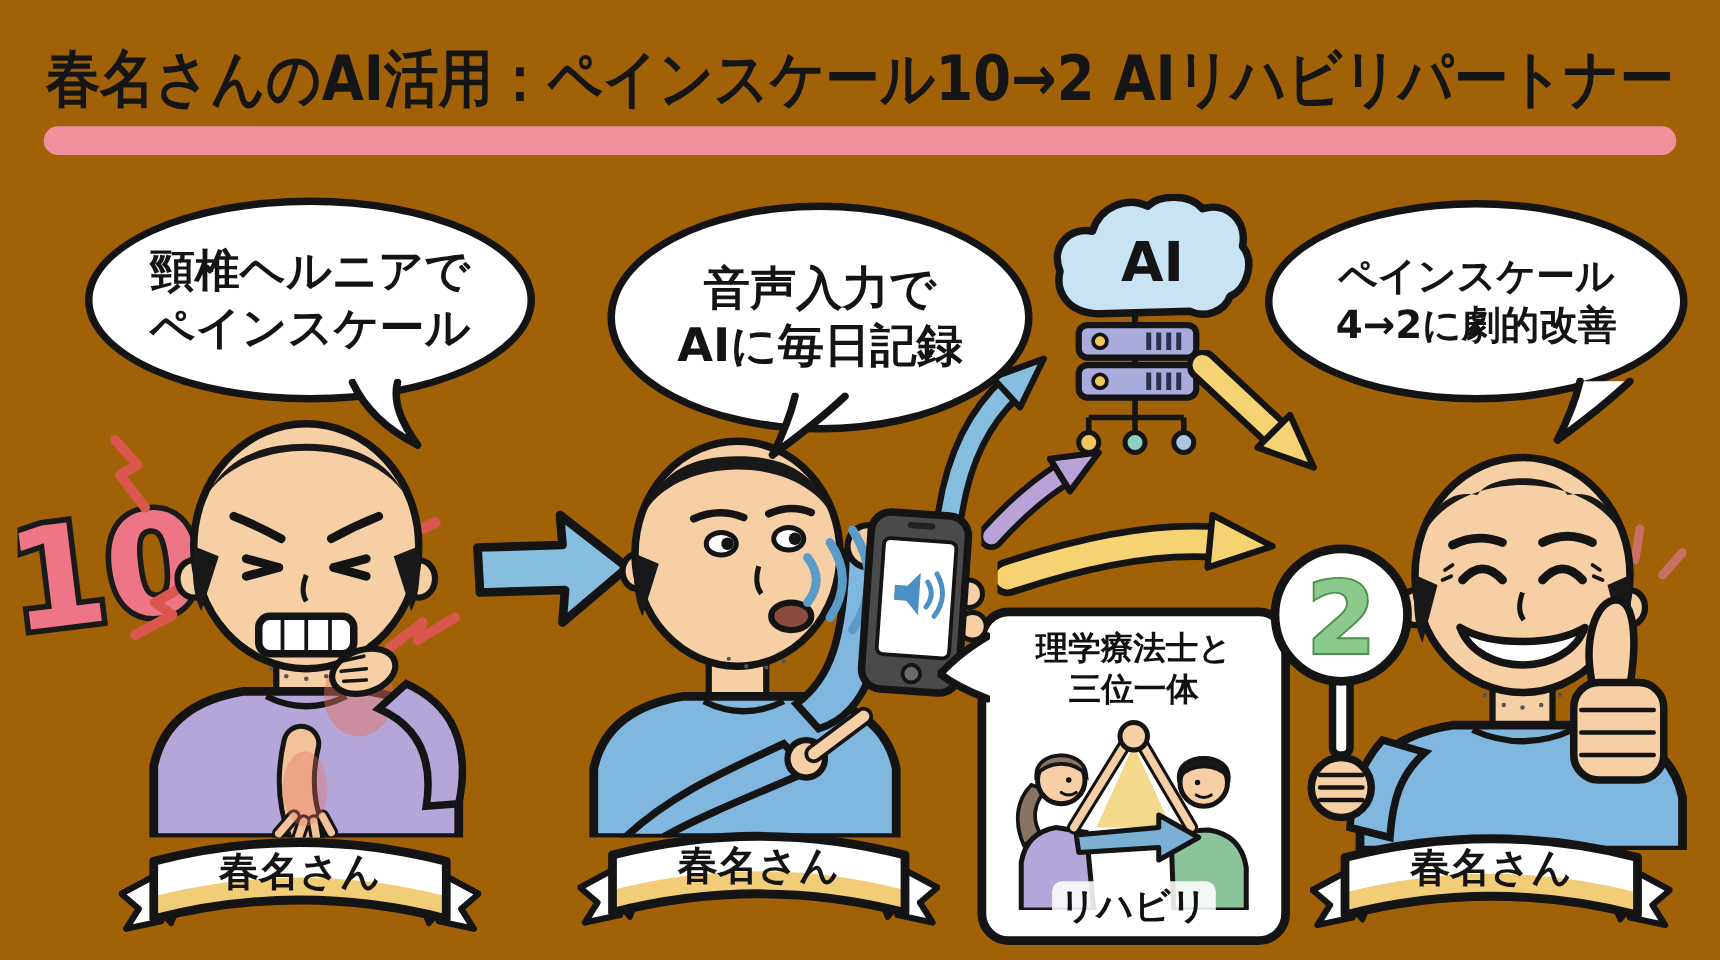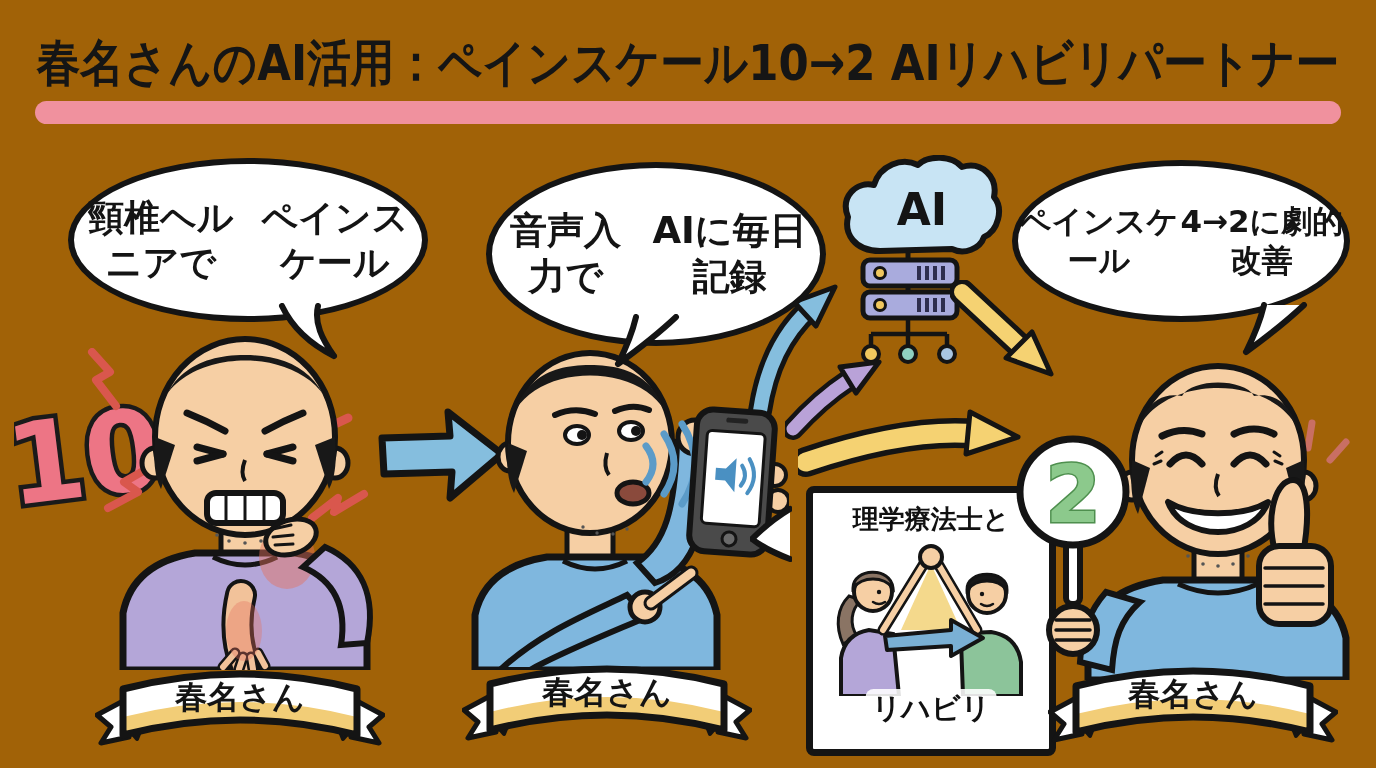--- a/index.html
+++ b/index.html
@@ -12,35 +12,35 @@
     position:absolute;top:30px;left:50%;
     transform:translateX(-50%) scaleX(0.87);transform-origin:center;
     white-space:nowrap;font-size:50px;font-weight:900;color:#151515;letter-spacing:0;
   }
   .title-underline{
     position:absolute;top:101px;left:35px;width:1306px;height:23px;
     background:#f0919e;border-radius:14px;
   }
   .bubble{
     position:absolute;background:#fff;border:6px solid #141414;border-radius:50%;
-    display:flex;align-items:center;justify-content:center;
+    display:flex;flex-direction:column;align-items:center;justify-content:center;
     text-align:center;font-weight:800;line-height:1.25;color:#141414;z-index:5;
   }
   .bubble-left{left:68px;top:158px;width:348px;height:152px;font-size:36px;}
   .bubble-mid{left:486px;top:162px;width:328px;height:172px;font-size:37px;}
   .bubble-right{left:1012px;top:160px;width:326px;height:150px;font-size:31px;text-align:center;}
   .tail{position:absolute;z-index:6;}
   .rehab-box{
     position:absolute;left:782px;top:486px;width:236px;height:256px;
-    background:#fff;border:7px solid #141414;border-radius:8px;z-index:7;
-    display:flex;flex-direction:column;align-items:center;margin-left:24px;
+    background:#fff;border:7px solid #141414;border-radius:25px;z-index:7;
+    display:flex;flex-direction:column;align-items:center;
   }
   .rehab-title{margin-top:10px;text-align:center;font-weight:800;font-size:26px;line-height:1.25;}
   .rehab-caption{
-    position:absolute;bottom:20px;left:50%;transform:translateX(-50%);
+    position:absolute;bottom:4px;left:50%;transform:translateX(-50%);
     font-size:29px;font-weight:800;background:rgba(255,255,255,0.88);
     padding:0 6px;border-radius:8px;white-space:nowrap;z-index:9;
   }
   .char{position:absolute;z-index:4;}
   .over{z-index:8;}
   .banner{position:absolute;z-index:10;}
   svg text{font-family:"DejaVu Sans",sans-serif;}
 </style>
 </head>
 <body>
@@ -275,20 +275,21 @@
     <polygon points="220,37 168,54 172,12" fill="#f5d272" stroke="#141414" stroke-width="5" stroke-linejoin="round"></polygon>
   </svg>
 
   <svg class="tail" style="left:750px;top:505px;z-index:8" width="42" height="58">
     <path d="M40,4 C20,16 10,26 2,34 C12,42 24,48 40,54 Z" fill="#fff"></path>
     <path d="M40,4 C20,16 10,26 2,34 M2,34 C12,42 24,48 40,54" stroke="#141414" stroke-width="6" fill="none" stroke-linecap="round"></path>
   </svg>
   <div class="rehab-box">
     <div class="rehab-title">
       <div>理学療法士と</div>
+      <div>三位一体</div>
     </div>
     <svg width="212" height="158" viewBox="0 0 212 158" style="margin-top:2px">
       <polygon points="106,26 76,92 136,92" fill="#f4d98c"></polygon>
 
       <path d="M24,58 C12,70 10,88 18,106 L32,98 C24,86 26,72 36,62 Z" fill="#8a7464" stroke="#141414" stroke-width="3"></path>
       <path d="M16,158 L16,120 Q20,96 44,92 L68,96 L74,158 Z" fill="#b4a6d8" stroke="#141414" stroke-width="4"></path>
       <circle cx="48" cy="54" r="19" fill="#f6cfa4" stroke="#141414" stroke-width="4"></circle>
       <path d="M28,50 C28,30 66,28 68,50 C58,38 38,38 28,50 Z" fill="#8a7464" stroke="#141414" stroke-width="3"></path>
       <circle cx="54" cy="54" r="2.2" fill="#141414"></circle>
       <path d="M48,64 Q54,68 60,64" stroke="#141414" stroke-width="2.5" fill="none" stroke-linecap="round"></path>

